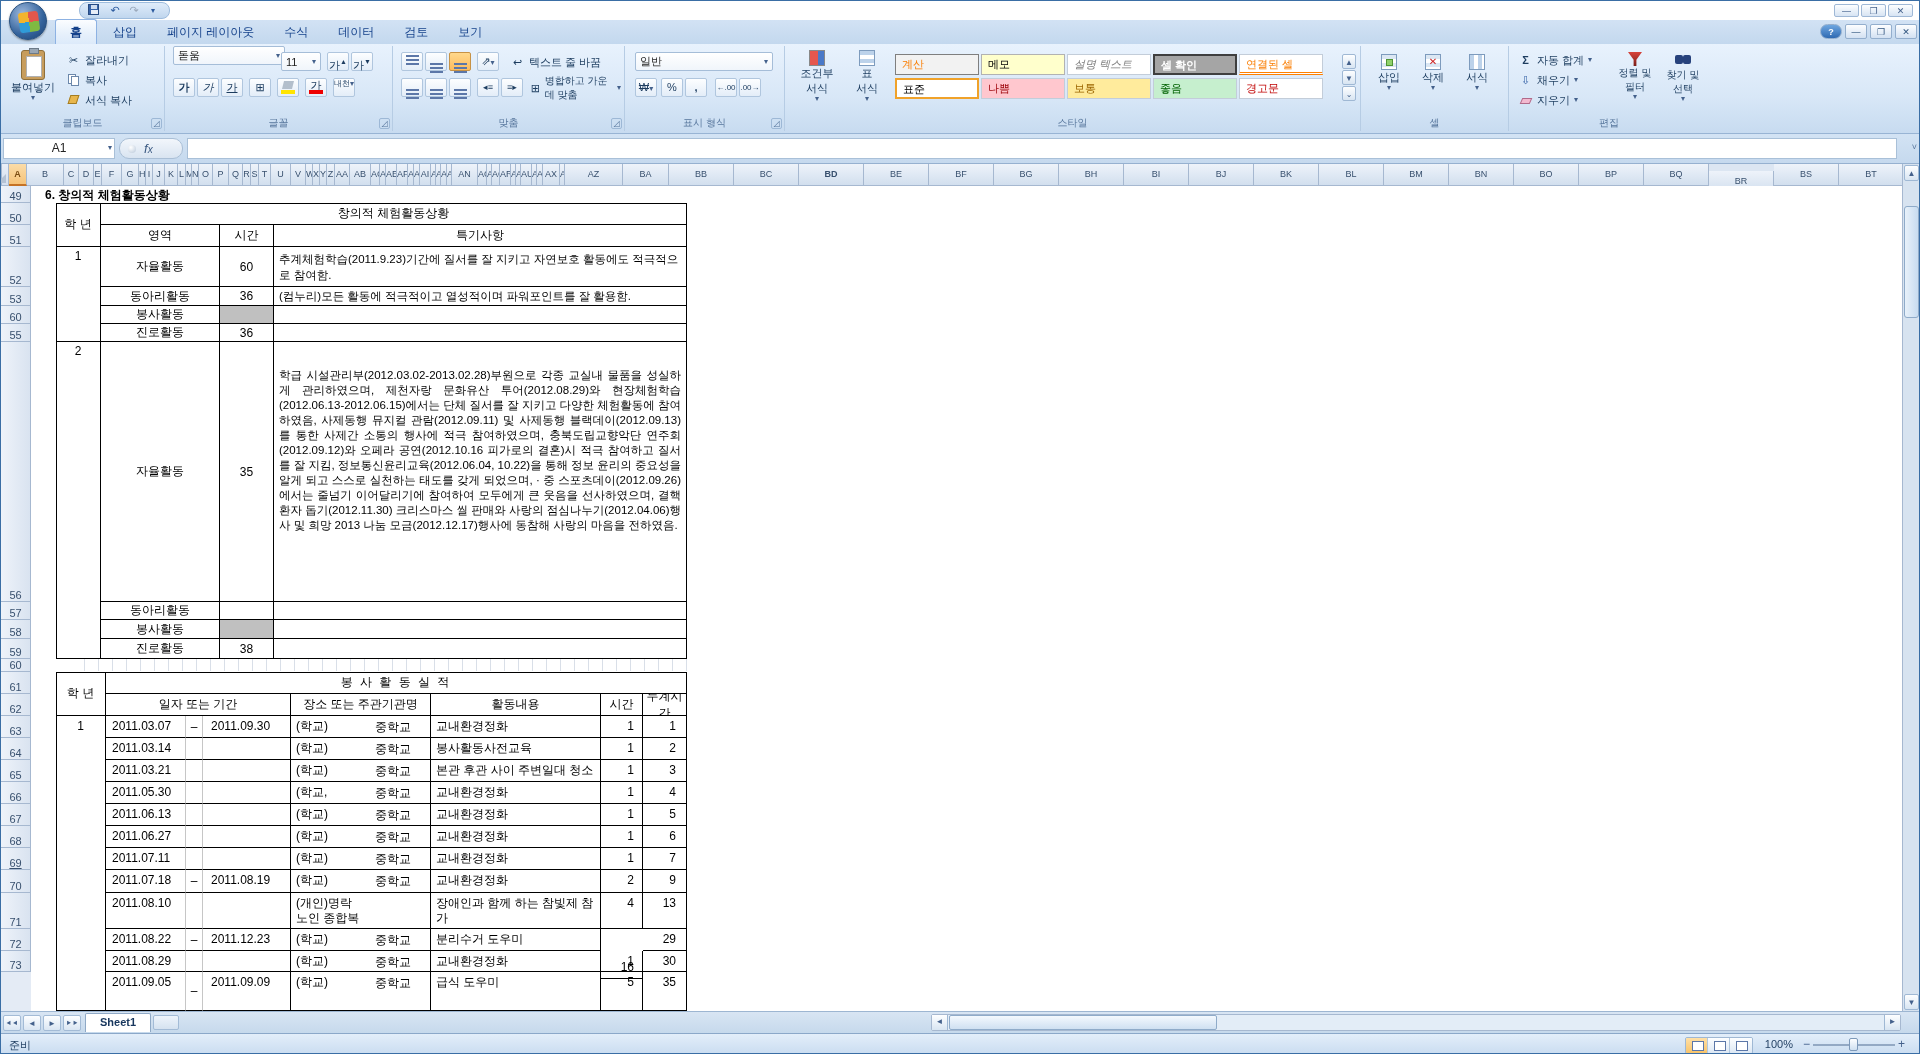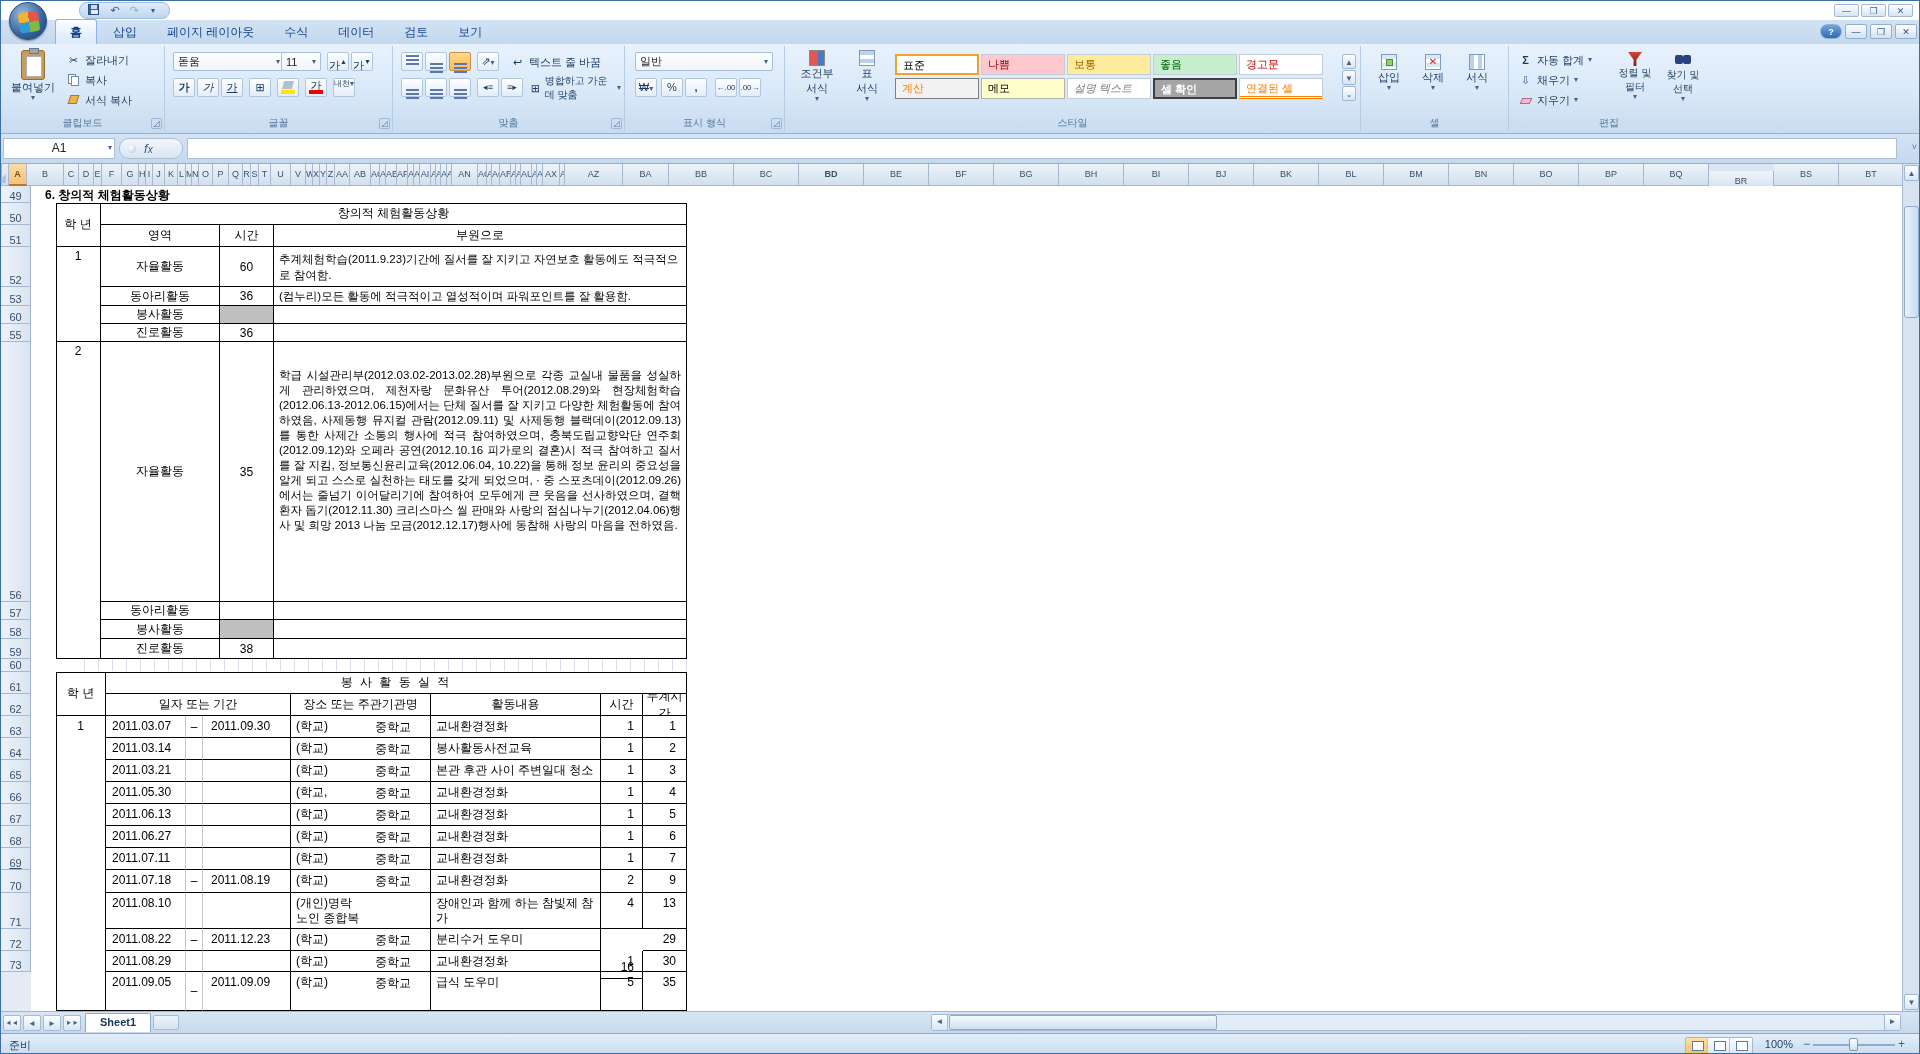--- a/index.html
+++ b/index.html
@@ -193,21 +193,21 @@
         <div class="mini">
             <span class="ic"><i style="display:inline-block;width:9px;height:9px;background:#e8b64c;border:1px solid #a37c22;transform:skewX(-18deg)"></i></span>
             <span>서식 복사</span>
           </div>
       </div>
       <div class="glabel">클립보드</div>
       <div class="launcher">◿</div>
     </div>
 
     <div class="rgroup" style="left:164px;width:228px">
-      <div class="ffield" style="position:absolute;left:8px;top:6px;width:112px">
+      <div class="ffield" style="position:absolute;left:8px;top:0;width:112px">
           <span>돋움</span>
           <span class="drop">▾</span>
         </div>
       <div class="ffield" style="position:absolute;left:116px;top:6px;width:40px">
           <span>11</span>
           <span class="drop">▾</span>
         </div>
       <div class="sqbtn" style="position:absolute;left:162px;top:6px"><span>가</span><sup style="font-size:7px">▲</sup></div>
       <div class="sqbtn" style="position:absolute;left:186px;top:6px"><span>가</span><sup style="font-size:7px">▼</sup></div>
       <div class="sqbtn" style="position:absolute;left:8px;top:32px;font-weight:bold">가</div>
@@ -269,32 +269,32 @@
         <span class="drop">▾</span>
       </div>
       <div class="bigbtn" style="left:60px;top:4px;width:44px">
         <span class="gico" style="background:repeating-linear-gradient(#bcd2ea 0 4px,#fff 4px 8px);border:1px solid #7d9bbd"></span>
         <span>표</span>
           <span>서식</span>
         <span class="drop">▾</span>
       </div>
       <div id="styleGallery" style="position:absolute;left:110px;top:8px">
           <div style="display: flex; gap: 2px; margin-bottom: 3px;">
+            <div class="cstyle s-calc">계산</div>
+            <div class="cstyle s-note">메모</div>
+            <div class="cstyle s-expl">설명 텍스트</div>
+            <div class="cstyle s-check">셀 확인</div>
+            <div class="cstyle s-linked">연결된 셀</div>
+          </div>
+          <div style="display: flex; gap: 2px; margin-bottom: 3px;">
             <div class="cstyle s-normal">표준</div>
             <div class="cstyle s-bad">나쁨</div>
             <div class="cstyle s-neutral">보통</div>
             <div class="cstyle s-good">좋음</div>
             <div class="cstyle s-warn">경고문</div>
-          </div>
-          <div style="display: flex; gap: 2px; margin-bottom: 3px;">
-            <div class="cstyle s-calc">계산</div>
-            <div class="cstyle s-note">메모</div>
-            <div class="cstyle s-expl">설명 텍스트</div>
-            <div class="cstyle s-check">셀 확인</div>
-            <div class="cstyle s-linked">연결된 셀</div>
           </div>
         </div>
       <div style="position:absolute;right:4px;top:8px;width:14px">
         <div class="sbtn" style="position:static;width:14px;height:15px;margin-bottom:1px">▲</div>
         <div class="sbtn" style="position:static;width:14px;height:15px;margin-bottom:1px">▼</div>
         <div class="sbtn" style="position:static;width:14px;height:15px">⌄</div>
       </div>
       <div class="glabel">스타일</div>
     </div>
 
@@ -471,21 +471,21 @@
       <div class="rowh" style="height: 22px;">72</div>
       <div class="rowh" style="height: 21px;">73</div>
     </div>
   <div class="canvas" id="canvas">
       <div class="tc" style="left: 14px; top: 1px; width: 300px; height: 16px; font-weight: bold; font-size: 12px;">6. 창의적 체험활동상황</div>
       <div class="tc" style="left: 25px; top: 17px; width: 631px; height: 456px; border-left: 1px solid rgb(0, 0, 0); border-top: 1px solid rgb(0, 0, 0);"></div>
       <div class="tc" style="left: 25px; top: 17px; width: 45px; height: 44px; border-right: 1px solid rgb(0, 0, 0); border-bottom: 1px solid rgb(0, 0, 0); display: flex; align-items: center; justify-content: center; text-align: center;">학 년</div>
       <div class="tc" style="left: 70px; top: 17px; width: 586px; height: 22px; border-right: 1px solid rgb(0, 0, 0); border-bottom: 1px solid rgb(0, 0, 0); display: flex; align-items: center; justify-content: center; text-align: center; font-size: 12px;">창의적 체험활동상황</div>
       <div class="tc" style="left: 70px; top: 39px; width: 119px; height: 22px; border-right: 1px solid rgb(0, 0, 0); border-bottom: 1px solid rgb(0, 0, 0); display: flex; align-items: center; justify-content: center; text-align: center;">영역</div>
       <div class="tc" style="left: 189px; top: 39px; width: 54px; height: 22px; border-right: 1px solid rgb(0, 0, 0); border-bottom: 1px solid rgb(0, 0, 0); display: flex; align-items: center; justify-content: center; text-align: center;">시간</div>
-      <div class="tc" style="left: 243px; top: 39px; width: 413px; height: 22px; border-right: 1px solid rgb(0, 0, 0); border-bottom: 1px solid rgb(0, 0, 0); display: flex; align-items: center; justify-content: center; text-align: center;">부원으로</div>
+      <div class="tc" style="left: 243px; top: 39px; width: 413px; height: 22px; border-right: 1px solid rgb(0, 0, 0); border-bottom: 1px solid rgb(0, 0, 0); display: flex; align-items: center; justify-content: center; text-align: center;">특기사항</div>
       <div class="tc" style="left: 25px; top: 61px; width: 45px; height: 95px; border-right: 1px solid rgb(0, 0, 0); border-bottom: 1px solid rgb(0, 0, 0); text-align: center; padding-top: 2px;">1</div>
       <div class="tc" style="left: 70px; top: 61px; width: 119px; height: 40px; border-right: 1px solid rgb(0, 0, 0); border-bottom: 1px solid rgb(0, 0, 0); display: flex; align-items: center; justify-content: center; text-align: center;">자율활동</div>
       <div class="tc" style="left: 189px; top: 61px; width: 54px; height: 40px; border-right: 1px solid rgb(0, 0, 0); border-bottom: 1px solid rgb(0, 0, 0); display: flex; align-items: center; justify-content: center; text-align: center;">60</div>
       <div class="tc" style="left: 243px; top: 61px; width: 413px; height: 40px; border-right: 1px solid rgb(0, 0, 0); border-bottom: 1px solid rgb(0, 0, 0); padding: 2px 5px; line-height: 16px; font-size: 11.5px; display: flex; flex-direction: column; justify-content: center;">추계체험학습(2011.9.23)기간에 질서를 잘 지키고 자연보호 활동에도 적극적으로 참여함.</div>
       <div class="tc" style="left: 70px; top: 101px; width: 119px; height: 19px; border-right: 1px solid rgb(0, 0, 0); border-bottom: 1px solid rgb(0, 0, 0); display: flex; align-items: center; justify-content: center; text-align: center;">동아리활동</div>
       <div class="tc" style="left: 189px; top: 101px; width: 54px; height: 19px; border-right: 1px solid rgb(0, 0, 0); border-bottom: 1px solid rgb(0, 0, 0); display: flex; align-items: center; justify-content: center; text-align: center;">36</div>
       <div class="tc" style="left: 243px; top: 101px; width: 413px; height: 19px; border-right: 1px solid rgb(0, 0, 0); border-bottom: 1px solid rgb(0, 0, 0); padding: 2px 5px; line-height: 16px; font-size: 11.5px; display: flex; flex-direction: column; justify-content: center;">(컴누리)모든 활동에 적극적이고 열성적이며 파워포인트를 잘 활용함.</div>
       <div class="tc" style="left: 70px; top: 120px; width: 119px; height: 18px; border-right: 1px solid rgb(0, 0, 0); border-bottom: 1px solid rgb(0, 0, 0); display: flex; align-items: center; justify-content: center; text-align: center;">봉사활동</div>
       <div class="tc" style="left: 189px; top: 120px; width: 54px; height: 18px; border-right: 1px solid rgb(0, 0, 0); border-bottom: 1px solid rgb(0, 0, 0); display: flex; align-items: center; justify-content: center; text-align: center; background: rgb(192, 192, 192);"></div>
       <div class="tc" style="left: 243px; top: 120px; width: 413px; height: 18px; border-right: 1px solid rgb(0, 0, 0); border-bottom: 1px solid rgb(0, 0, 0); padding: 2px 5px; line-height: 16px; font-size: 11.5px; display: flex; flex-direction: column; justify-content: center;"></div>

